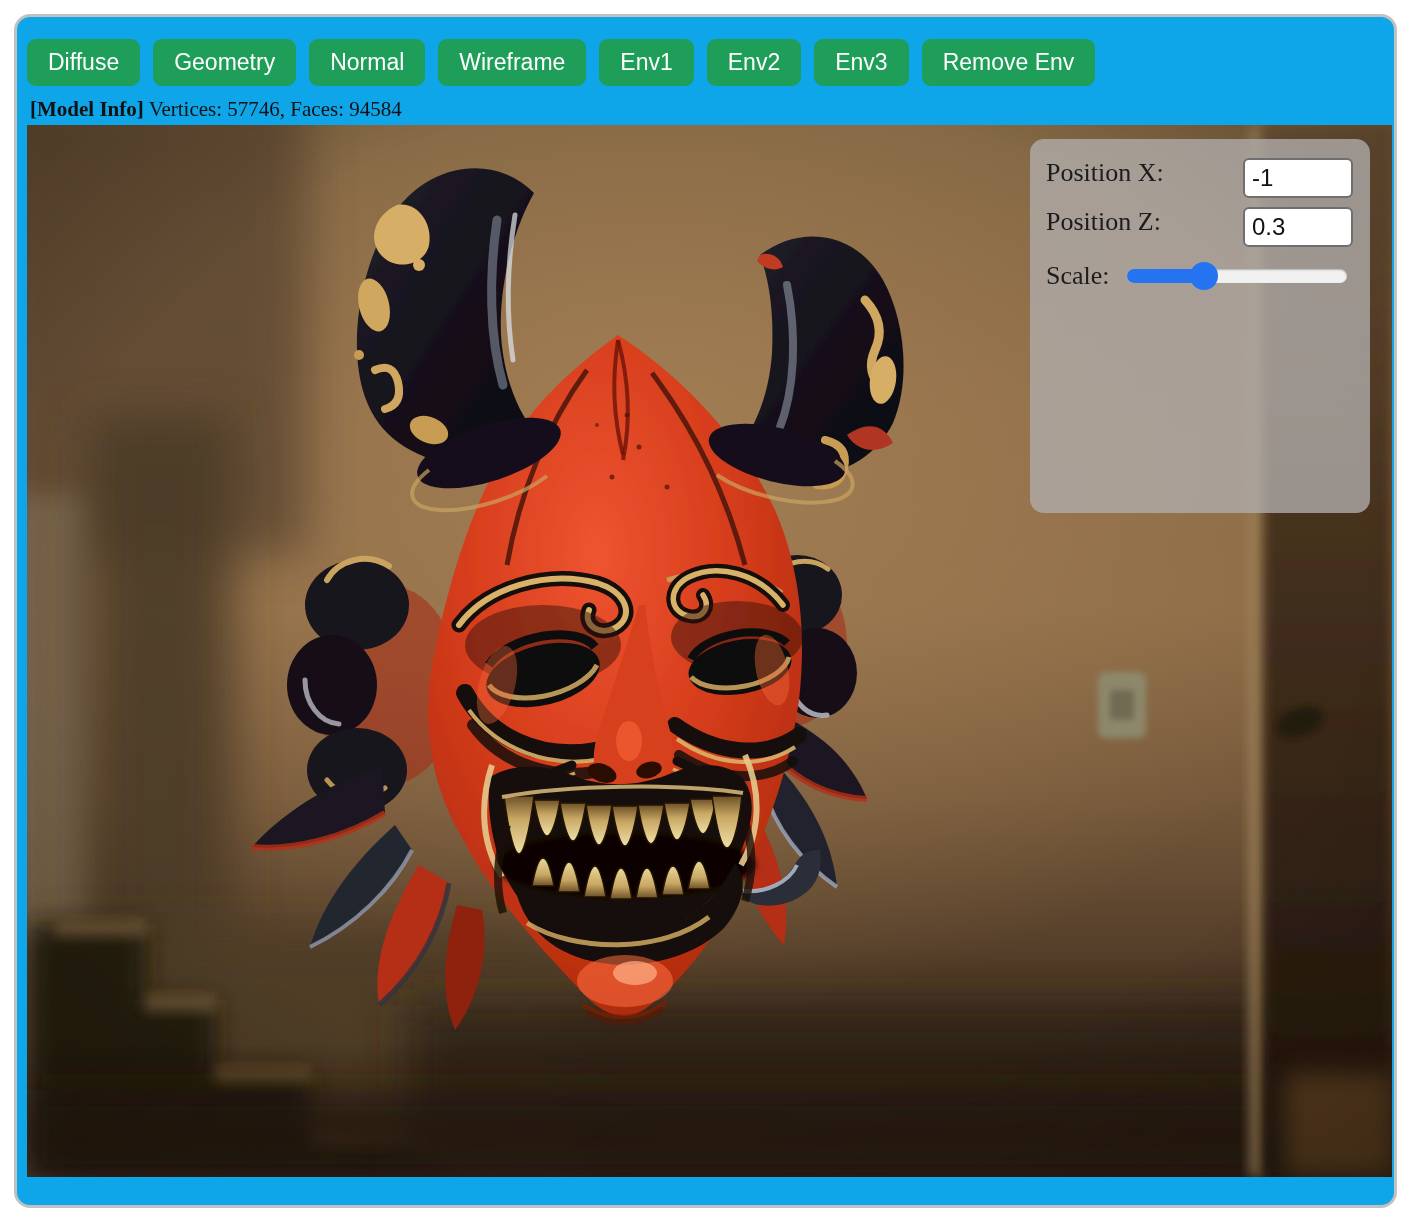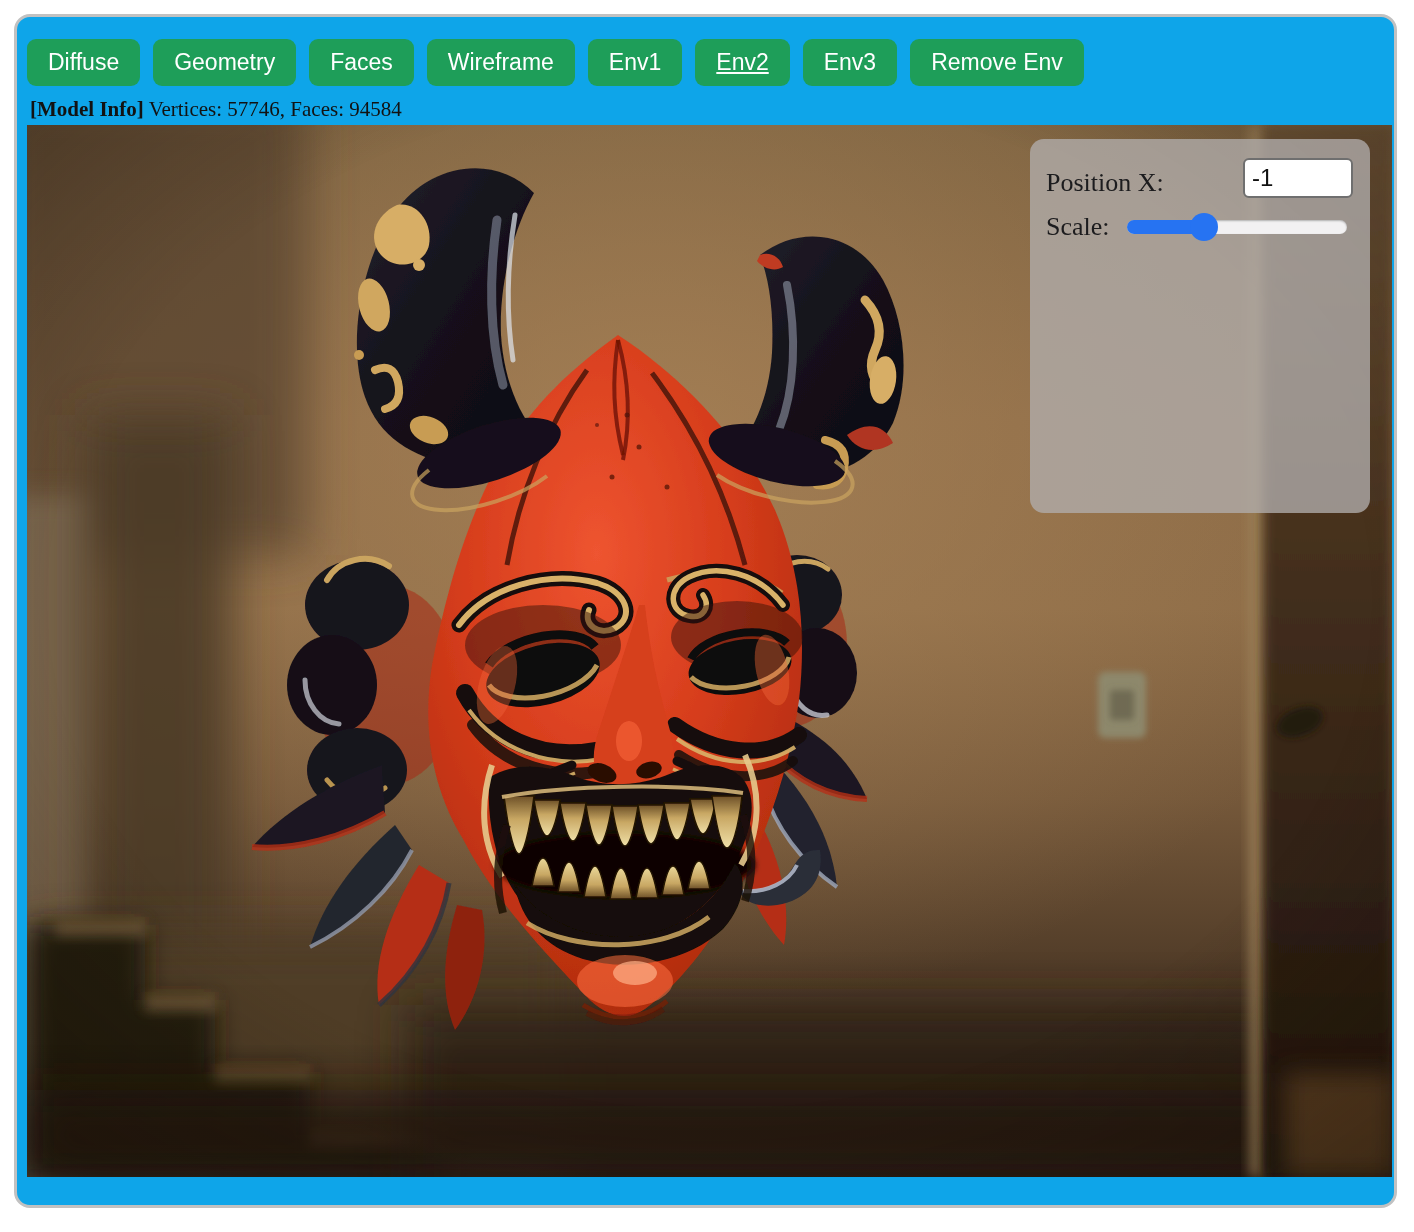--- a/index.html
+++ b/index.html
@@ -55,21 +55,21 @@
   .ctrl-panel {
     position: absolute;
     left: 1003px; top: 14px;
     width: 340px; height: 374px;
     box-sizing: border-box;
     padding: 19px 17px 0 16px;
     background: rgba(177, 173, 172, 0.78);
     border-radius: 14px;
   }
   .crow {
-    display: flex; align-items: flex-end;
+    display: flex; align-items: flex-start;
     height: 40px; margin-bottom: 9px;
   }
   .crow .clabel {
     flex: 1;
     font-family: "Liberation Serif", serif;
     font-size: 26px;
     color: #1c1c1e;
     white-space: nowrap;
   }
   .crow input {
@@ -116,24 +116,24 @@
   }
 </style>
 </head>
 <body>
 
 <div class="app">
 
   <div class="toolbar">
     <button class="btn" style="background: rgb(30, 158, 89);">Diffuse</button>
     <button class="btn" style="background: rgb(30, 158, 89);">Geometry</button>
-    <button class="btn" style="background: rgb(30, 158, 89);">Faces</button>
+    <button class="btn" style="background: rgb(30, 158, 89);">Normal</button>
     <button class="btn" style="background: rgb(30, 158, 89);">Wireframe</button>
     <button class="btn" style="background: rgb(30, 158, 89);">Env1</button>
-    <button class="btn" style="background: rgb(30, 158, 89); text-decoration: underline;">Env2</button>
+    <button class="btn" style="background: rgb(30, 158, 89);">Env2</button>
     <button class="btn" style="background: rgb(30, 158, 89);">Env3</button>
     <button class="btn" style="background: rgb(30, 158, 89);">Remove Env</button>
   </div>
 
   <div class="model-info">
     <b>[Model Info]</b>
     <span>Vertices: 57746, Faces: 94584</span>
   </div>
 
   <div class="viewport">
@@ -407,20 +407,24 @@
       </g>
 
       <rect x="0" y="0" width="1365" height="1052" fill="url(#gVig)"></rect>
     </svg>
 
     <div class="ctrl-panel">
       <div class="crow">
         <span class="clabel">Position X:</span>
         <input type="text" value="-1" style="">
       </div>
+      <div class="crow">
+        <span class="clabel">Position Z:</span>
+        <input type="text" value="0.3" style="">
+      </div>
       <div class="scale-row">
         <span class="clabel">Scale:</span>
         <div class="slider">
           <div class="track" style="background: rgb(242, 241, 242);"></div>
           <div class="fill" style="width: 35%; background: rgb(38, 115, 242);"></div>
           <div class="thumb" style="left: calc(35% - 14px); background: rgb(38, 115, 242);"></div>
         </div>
       </div>
     </div>
 

